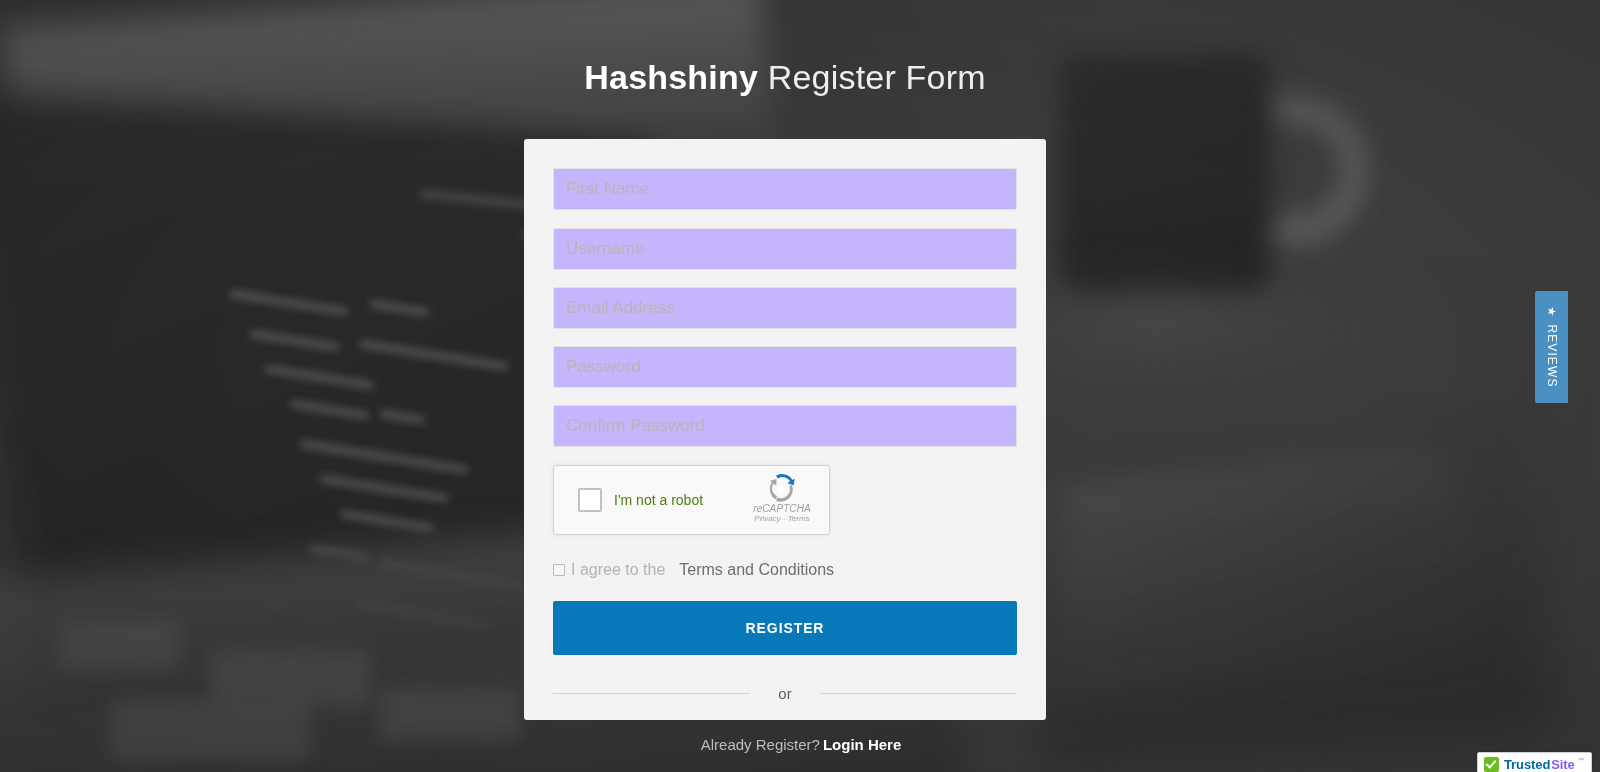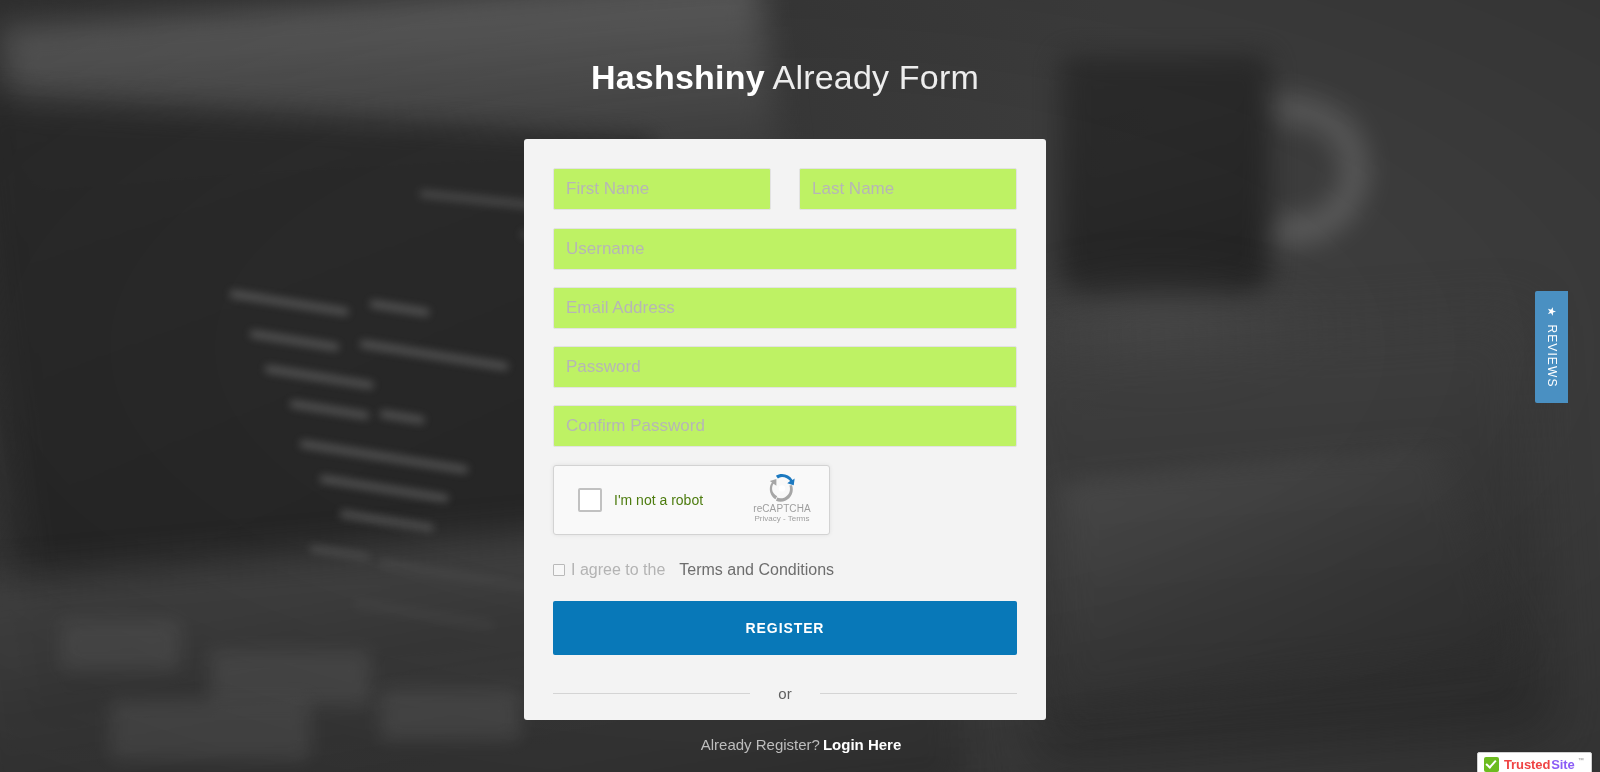--- a/index.html
+++ b/index.html
@@ -162,21 +162,21 @@
     border-radius: 3px;
     z-index: 5;
     padding: 29px 29px 0 29px;
   }
 
   .row { display: flex; gap: 28px; }
 
   .field {
     width: 100%;
     height: 42px;
-    background: #bef264;
+    background: #c4b5fd;
     border: 1px solid #e2e2e2;
     border-radius: 2px;
     padding: 0 12px;
     font-family: "Liberation Sans", sans-serif;
     font-size: 17px;
     color: #5a5a5a;
     outline: none;
   }
   .field::placeholder { color: #b6b6b6; opacity: 1; }
   .field.half { flex: 1 1 0; }
@@ -211,20 +211,21 @@
     font-size: 14px;
     color: #4d7c0f;
     font-family: "Liberation Sans", sans-serif;
   }
   #recaptcha-brand {
     position: absolute;
     right: 8px;
     top: 6px;
     width: 78px;
     text-align: center;
+    font-style: italic;
   }
   #recaptcha-brand .logo { height: 30px; }
   #recaptcha-brand .name {
     font-size: 10px;
     color: #9e9e9e;
     letter-spacing: .1px;
     margin-top: 1px;
   }
   #recaptcha-brand .legal {
     font-size: 8px;
@@ -371,21 +372,21 @@
     position: absolute;
     left: 4px; top: 1px;
     width: 4px; height: 8px;
     border: solid #ffffff;
     border-width: 0 2px 2px 0;
     transform: rotate(42deg);
   }
   #trustedsite-badge .ts-word {
     font-size: 13px;
     font-weight: bold;
-    color: #ef4444;
+    color: #0369a1;
     letter-spacing: -.1px;
   }
   #trustedsite-badge .ts-word2 {
     font-size: 13px;
     font-weight: bold;
     color: #8b5cf6;
     letter-spacing: -.1px;
     margin-left: -4px;
   }
   #trustedsite-badge .ts-tm { font-size: 6px; color: #8a8a8a; margin-left: -2px; align-self: flex-start; margin-top: 4px;}
@@ -433,27 +434,26 @@
 
   <div class="mug-handle"></div>
   <div class="mug-body"></div>
   <div class="mug-shadow"></div>
   <div class="desk-glow"></div>
   <div class="desk-keys"></div>
 
   <div class="vignette"></div>
 </div>
 
-<h1 id="page-title"><span class="brand">Hashshiny</span><span class="rest"> Already Form</span></h1>
+<h1 id="page-title"><span class="brand">Hashshiny</span><span class="rest"> Register Form</span></h1>
 
 <div id="register-card">
 
   <div class="row">
     <input class="field half" type="text" placeholder="First Name" style="">
-    <input class="field half" type="text" placeholder="Last Name" style="">
   </div>
 
   <div class="gap-18"></div>
   <input class="field" type="text" placeholder="Username" style="">
 
   <div class="gap-17"></div>
   <input class="field" type="email" placeholder="Email Address" style="">
 
   <div class="gap-17"></div>
   <input class="field" type="password" placeholder="Password" style="">

